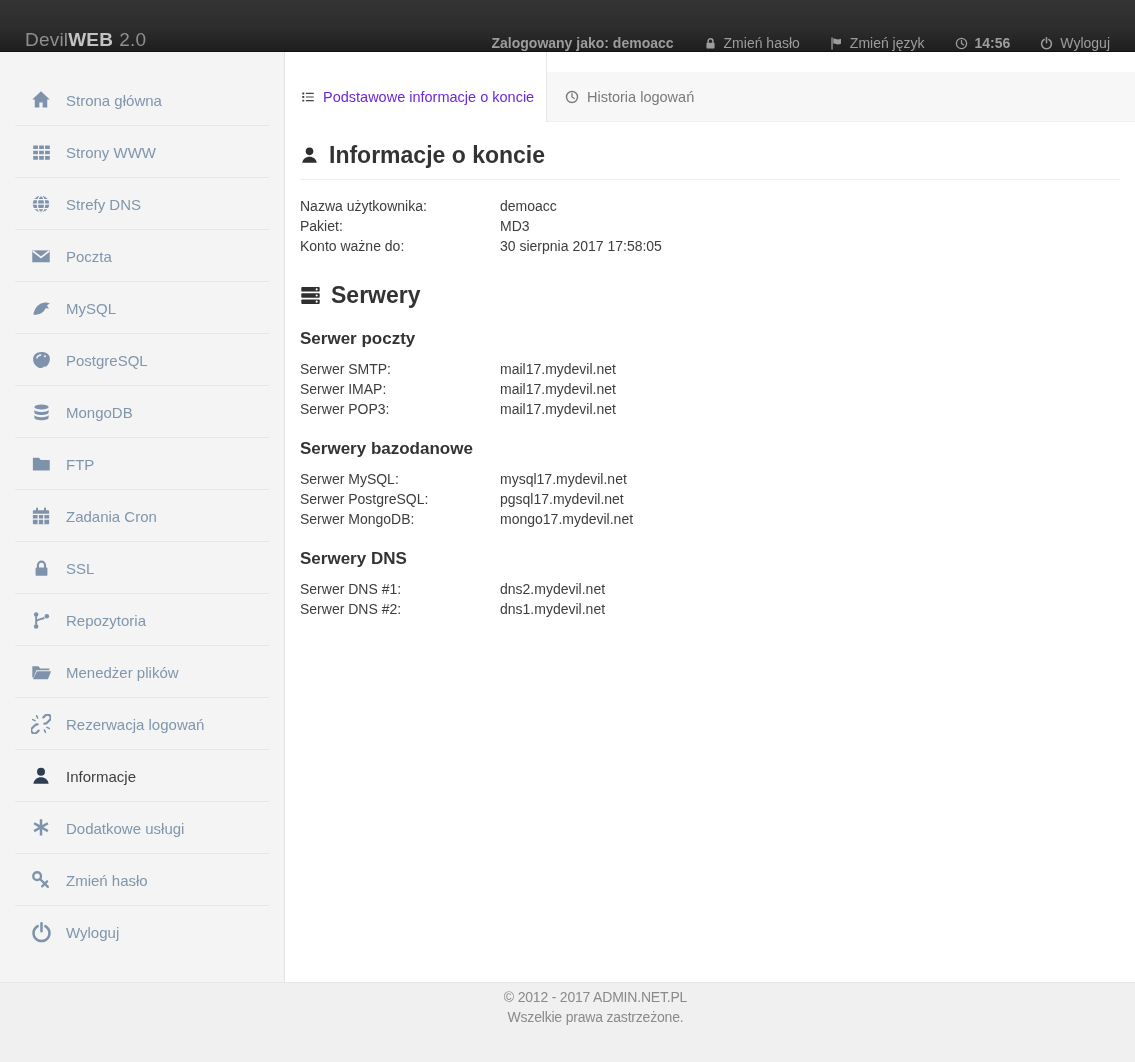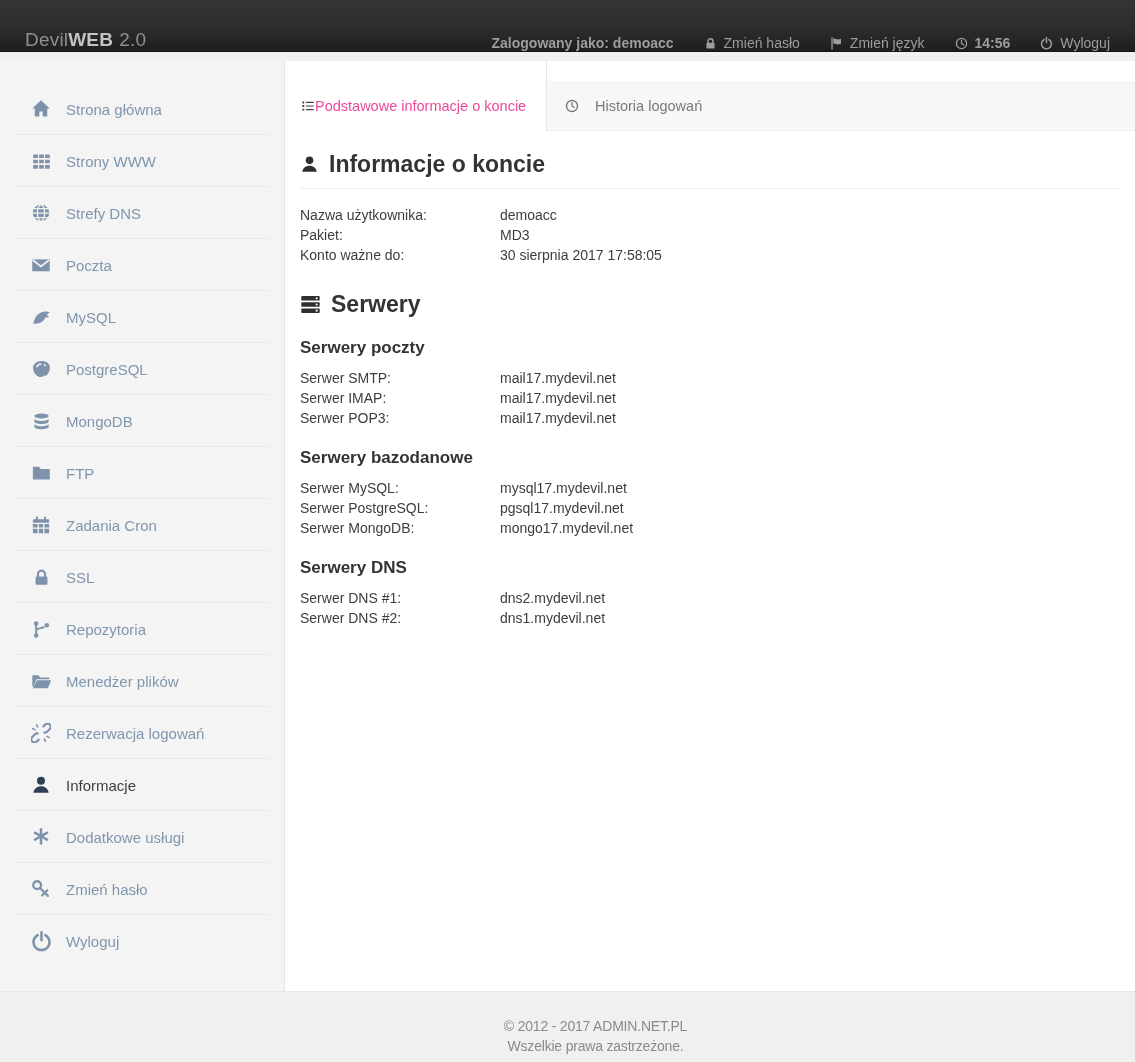--- a/index.html
+++ b/index.html
@@ -20,21 +20,21 @@
   }
   .brand { font-size:19px; color:#8f8f8f; letter-spacing:.2px; cursor:pointer; display:flex; align-items:baseline; }
   .brand b { color:#c3c3c3; font-weight:700; }
   .brand .ver { margin-left:6px; }
   .nav-right { display:flex; align-items:center; gap:30px; }
   .nav-item { display:flex; align-items:center; gap:7px; color:#9d9d9d; font-size:14px; cursor:pointer; }
   .nav-item.static { cursor:default;font-weight:bold; }
   .nav-item .nicon { color:#9d9d9d; display:inline-flex; }
 
   
-  .wrap { display:flex; width:100%; min-height:930px; align-items:stretch;margin-top:9px; }
+  .wrap { display:flex; width:100%; min-height:930px; align-items:stretch; }
 
   
   .sidebar {
     width:285px; background:#f4f4f4; border-right:1px solid #e2e2e2;
     padding-top:22px; flex-shrink:0;
   }
   .side-item {
     height:52px; margin:0 0 0 0; display:flex; align-items:center;
     padding-left:28px; cursor:pointer; position:relative;
   }
@@ -49,30 +49,30 @@
 
   
   .main { flex:1; background:#fff; display:flex; flex-direction:column; }
   .tabbar { position:relative; height:70px; flex-shrink:0; }
   .tab-active {
     position:absolute; left:0; top:0; bottom:0; width:262px;
     background:#fff; border-right:1px solid #e7e7e7; cursor:pointer;
   }
   .tab-active .tab-inner {
     margin-top:20px; height:50px; display:flex; align-items:center;
-    padding-left:16px; gap:0; font-size:14.5px; color:#ec4899;
+    padding-left:16px; gap:8px; font-size:14.5px; color:#6d28d9;
   }
   .tab-active .ticon { color:#444; display:inline-flex; }
   .tab-strip {
     position:absolute; left:262px; right:0; top:20px; bottom:0;
     background:#f7f7f7; border-bottom:1px solid #efefef;
     display:flex; align-items:center;
   }
   .tab-inactive {
-    display:flex; align-items:center; gap:16px; padding-left:18px;
+    display:flex; align-items:center; gap:8px; padding-left:18px;
     font-size:14.5px; color:#7a7a7a; cursor:pointer; height:100%;
   }
   .tab-inactive .ticon { color:#7a7a7a; display:inline-flex; }
 
   .content { padding:0 15px 30px 15px; }
   .page-h1 {
     margin-top:20px; padding-bottom:10px; border-bottom:1px solid #eee;
     font-size:23px; font-weight:600; color:#333;
     display:flex; align-items:center; gap:10px;
   }
@@ -82,21 +82,21 @@
   .kv-block { margin-top:16px; }
   .kv-row { display:flex; line-height:20px; font-size:14px; color:#3d3d3d; }
   .kv-label { width:200px; flex-shrink:0; }
   .kv-value { }
 
   .group-head { margin:20px 0 10px 0; font-size:17px; font-weight:700; color:#333; }
 
   
   .footer {
     height:80px; background:#f0f0f0; border-top:1px solid #e6e6e6;
-    text-align:center; padding-top:24px; padding-left:56px;
+    text-align:center; padding-top:4px; padding-left:56px;
     font-size:14px; color:#8a8a8a; line-height:20px; letter-spacing:-.2px;
   }
 </style>
 </head>
 <body>
 
 <svg width="0" height="0" style="position:absolute" aria-hidden="true">
   <defs>
     <symbol id="i-home" viewBox="0 0 16 16">
         <path fill="currentColor" d="M8 1L1 7.6h2V14h3.7V9.9h2.6V14H13V7.6h2z"></path>
@@ -426,21 +426,21 @@
 
       <h1 class="page-h1 no-line">
         <span class="hicon">
             <svg width="21" height="21">
               <use href="#i-server"></use>
             </svg>
           </span>
         <span>Serwery</span>
       </h1>
 
-      <h2 class="group-head">Serwery poczty</h2>
+      <h2 class="group-head">Serwer poczty</h2>
       <div class="kv-block" style="margin-top:8px">
         <div class="kv-row">
           <span class="kv-label">Serwer SMTP:</span>
           <span class="kv-value">mail17.mydevil.net</span>
         </div>
         <div class="kv-row">
           <span class="kv-label">Serwer IMAP:</span>
           <span class="kv-value">mail17.mydevil.net</span>
         </div>
         <div class="kv-row">

